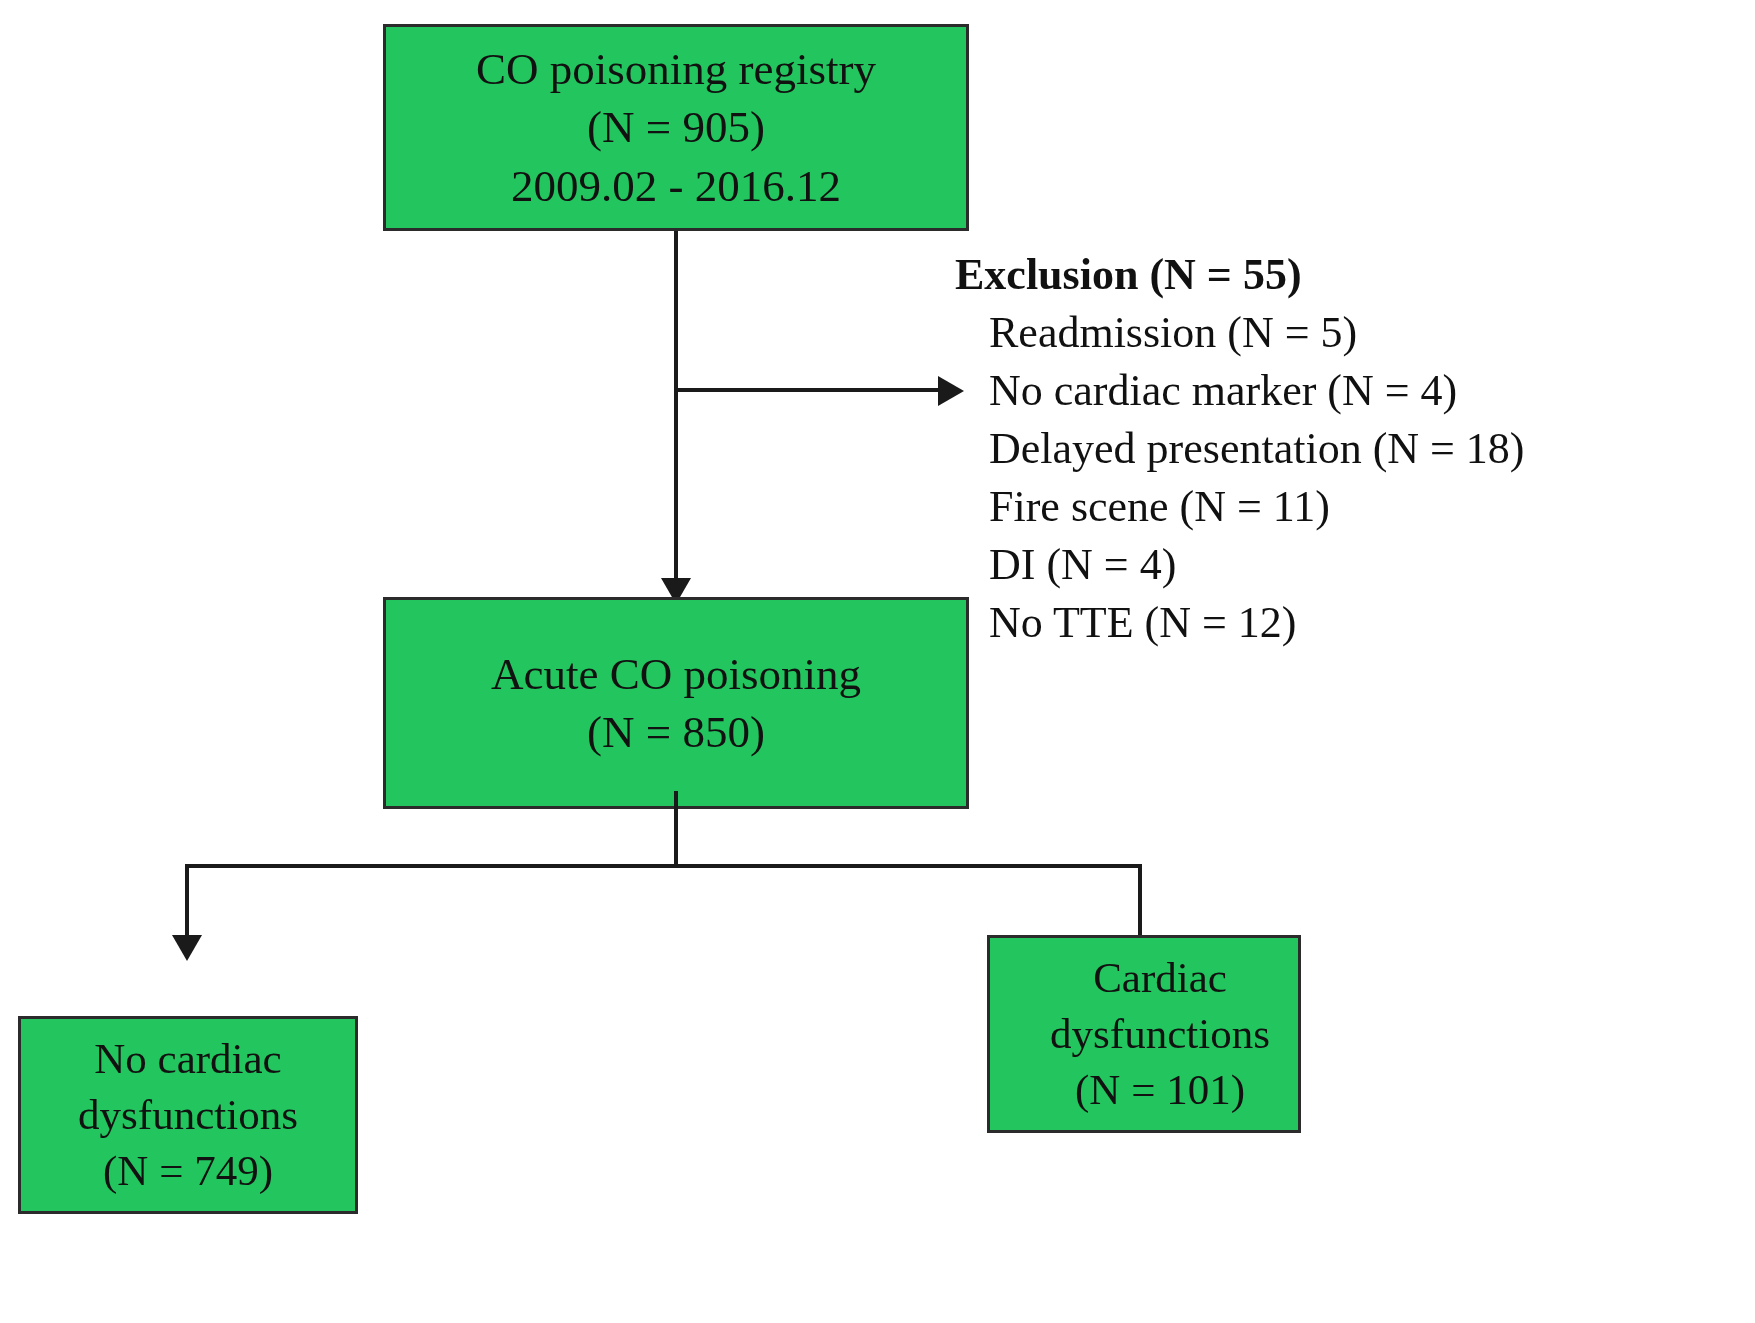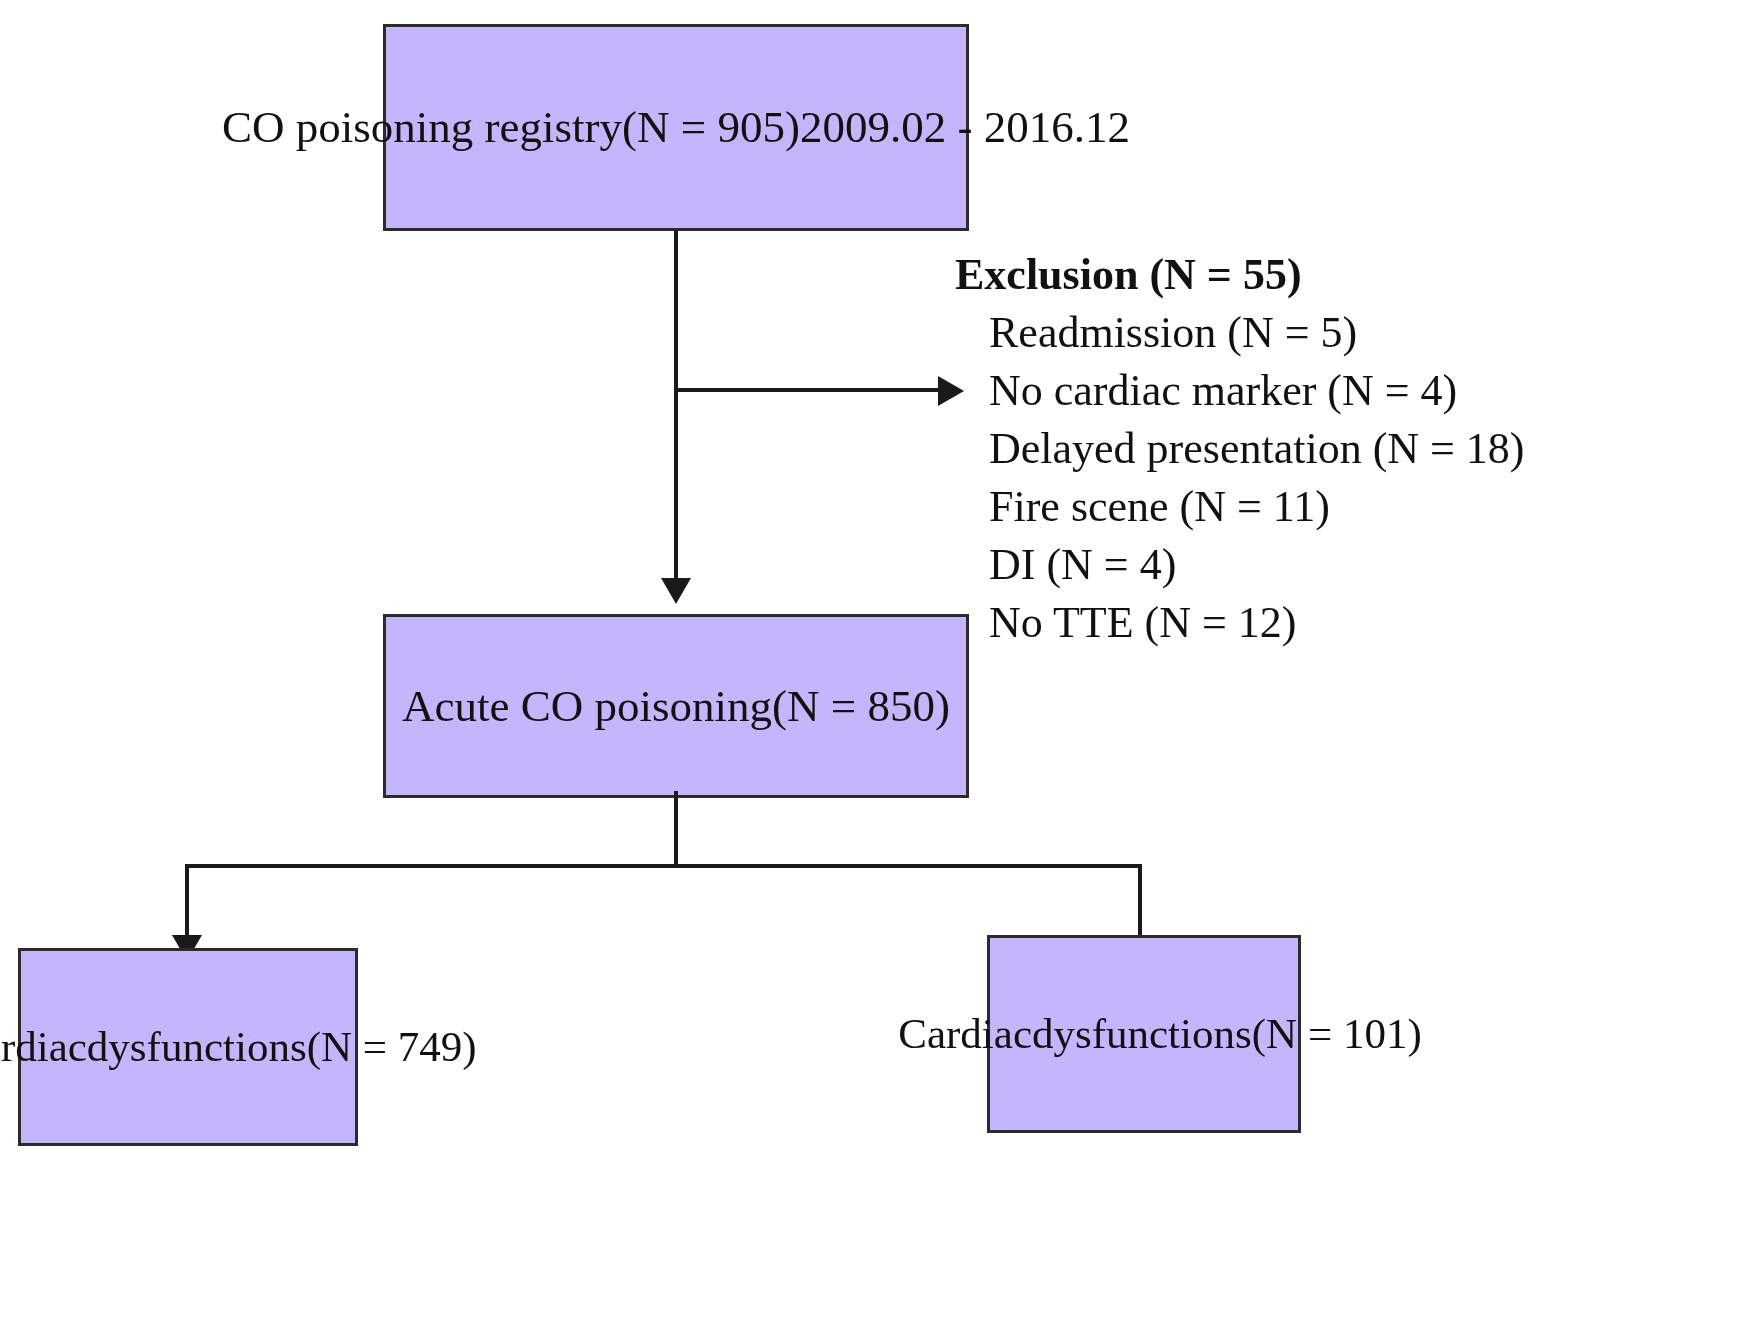--- a/index.html
+++ b/index.html
@@ -13,47 +13,47 @@
     height: 1323px;
     background: #ffffff;
     font-family: "Liberation Serif", "DejaVu Serif", serif;
     color: #111111;
     overflow: hidden;
   }
 
   .box {
     position: absolute;
     border: 3px solid #2b2b2b;
-    background: #c4b5fd;
+    background: #22c55e;
     box-sizing: border-box;
     display: flex;
-    flex-direction: row;
+    flex-direction: column;
     align-items: center;
     justify-content: center;
     text-align: center;
     line-height: 1.30;
   }
   .box .line {
     display: block;
     white-space: nowrap;
   }
 
   
   #box-registry {
     left: 383px;  top: 24px;
     width: 586px; height: 207px;
     font-size: 45px;
   }
   #box-acute {
-    left: 383px;  top: 614px;
-    width: 586px; height: 184px;
+    left: 383px;  top: 597px;
+    width: 586px; height: 212px;
     font-size: 45px;
   }
   #box-no-dysfunction {
-    left: 18px;   top: 948px;
+    left: 18px;   top: 1016px;
     width: 340px; height: 198px;
     font-size: 43px;
   }
   #box-dysfunction {
     left: 987px;  top: 935px;
     width: 314px; height: 198px;
     font-size: 43px;
     padding-left: 32px;
   }
 

